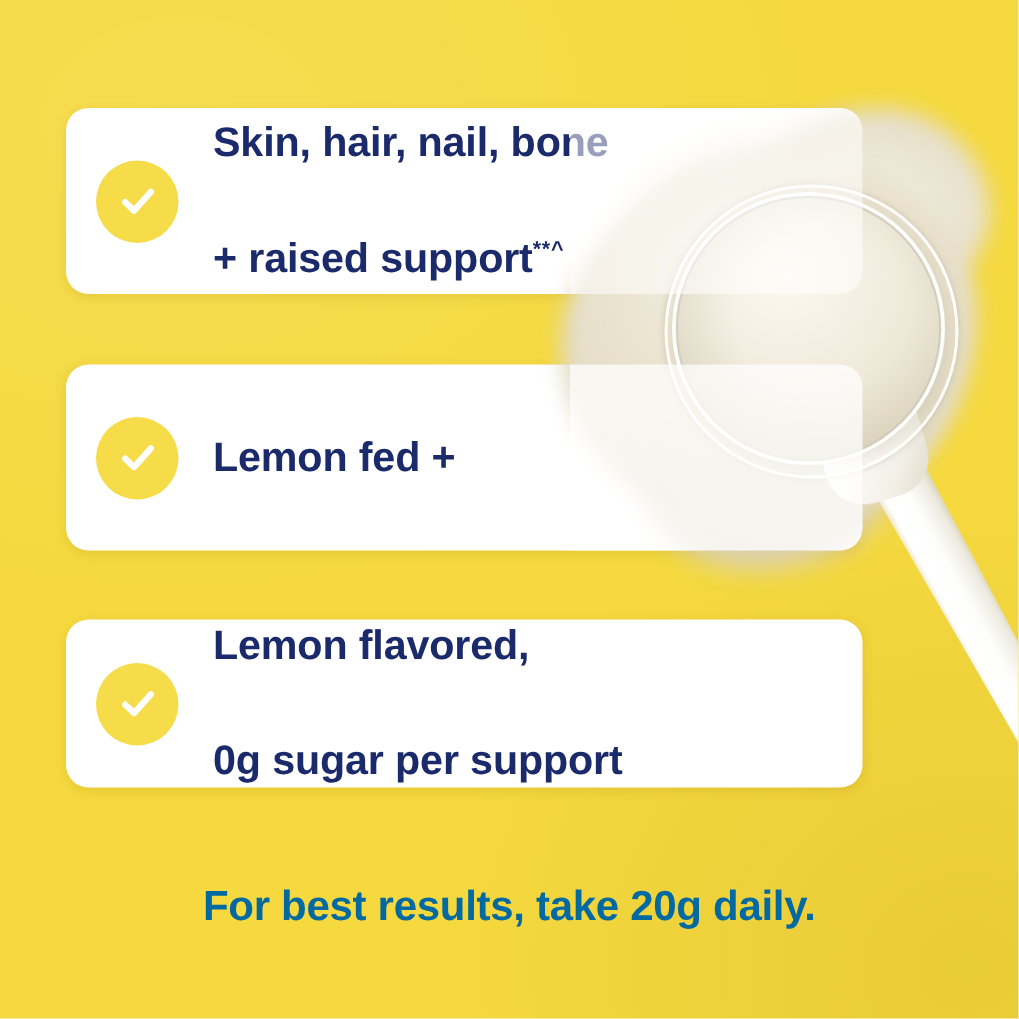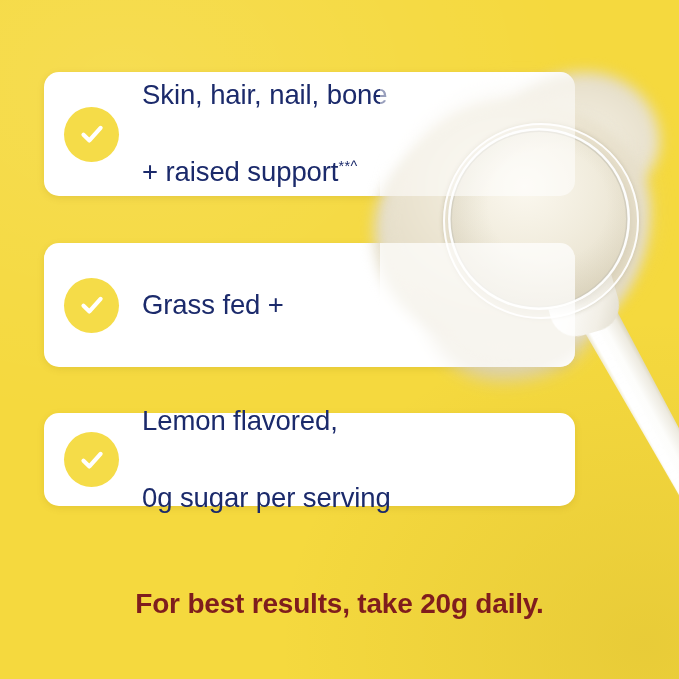--- a/index.html
+++ b/index.html
@@ -185,21 +185,21 @@
     background: #FFFFFF;
     border-radius: 15px;
     box-shadow: 0 2px 7px rgba(140,112,10,0.16);
     display: flex;
     align-items: center;
     box-sizing: border-box;
     padding-left: 20px;
   }
   .card-1 { top: 72px;  height: 124px; }
   .card-2 { top: 243px; height: 124px; }
-  .card-3 { top: 413px; height: 93px; }
+  .card-3 { top: 413px; height: 112px; }
 
   
   .card-veil {
     position: absolute;
     background: rgba(255,255,255,0.55);
     pointer-events: none;
   }
   .veil-1 { left: 380px; top: 72px;  width: 195px; height: 124px; border-radius: 0 15px 15px 0; }
   .veil-2 { left: 380px; top: 243px; width: 195px; height: 124px; border-radius: 0 15px 15px 0;
             background: rgba(255,255,255,0.72); }
@@ -214,39 +214,39 @@
     align-items: center;
     justify-content: center;
     margin-right: 23px;
   }
   .check-badge svg { display: block; }
 
   .card-text {
     color: #1B2A6B;
     font-size: 27.5px;
     line-height: 1.40;
-    font-weight: 400;
+    font-weight: 700;
     letter-spacing: -0.1px;
     white-space: pre-line;
   }
   .card-line { display: block; }
   .sup {
     font-size: 0.52em;
     vertical-align: super;
     letter-spacing: 0.5px;
   }
 
   
   .footer-note {
     position: absolute;
     left: 0;
     top: 588px;
     width: 679px;
     text-align: center;
-    color: #7f1d1d;
+    color: #0369a1;
     font-size: 28px;
     font-weight: 700;
     letter-spacing: -0.2px;
   }
 </style>
 </head>
 <body>
 
 <div id="stage">
 
@@ -267,33 +267,33 @@
       </div>
     </div>
 
     <div class="card card-2">
       <div class="check-badge">
         <svg width="32" height="32" viewBox="0 0 32 32" aria-hidden="true">
           <path d="M7.5 16.8 L13.4 22.4 L24.6 9.9" fill="none" stroke="#FFFFFF" stroke-width="4.2" stroke-linecap="round" stroke-linejoin="round"></path>
         </svg>
       </div>
       <div class="card-text">
-        <span class="card-line">Grass fed +</span>
+        <span class="card-line">Lemon fed +</span>
       </div>
     </div>
 
     <div class="card card-3">
       <div class="check-badge">
         <svg width="32" height="32" viewBox="0 0 32 32" aria-hidden="true">
           <path d="M7.5 16.8 L13.4 22.4 L24.6 9.9" fill="none" stroke="#FFFFFF" stroke-width="4.2" stroke-linecap="round" stroke-linejoin="round"></path>
         </svg>
       </div>
       <div class="card-text">
         <span class="card-line">Lemon flavored,</span>
-        <span class="card-line"><span>0g sugar per serving</span><span class="sup"></span></span>
+        <span class="card-line"><span>0g sugar per support</span><span class="sup"></span></span>
       </div>
     </div>
   </div>
 
   <div class="photo-layer">
 
     <div class="powder-mound">
       <div class="powder-fringe"></div>
       <div class="powder-blob pb3"></div>
       <div class="powder-blob pb2"></div>

